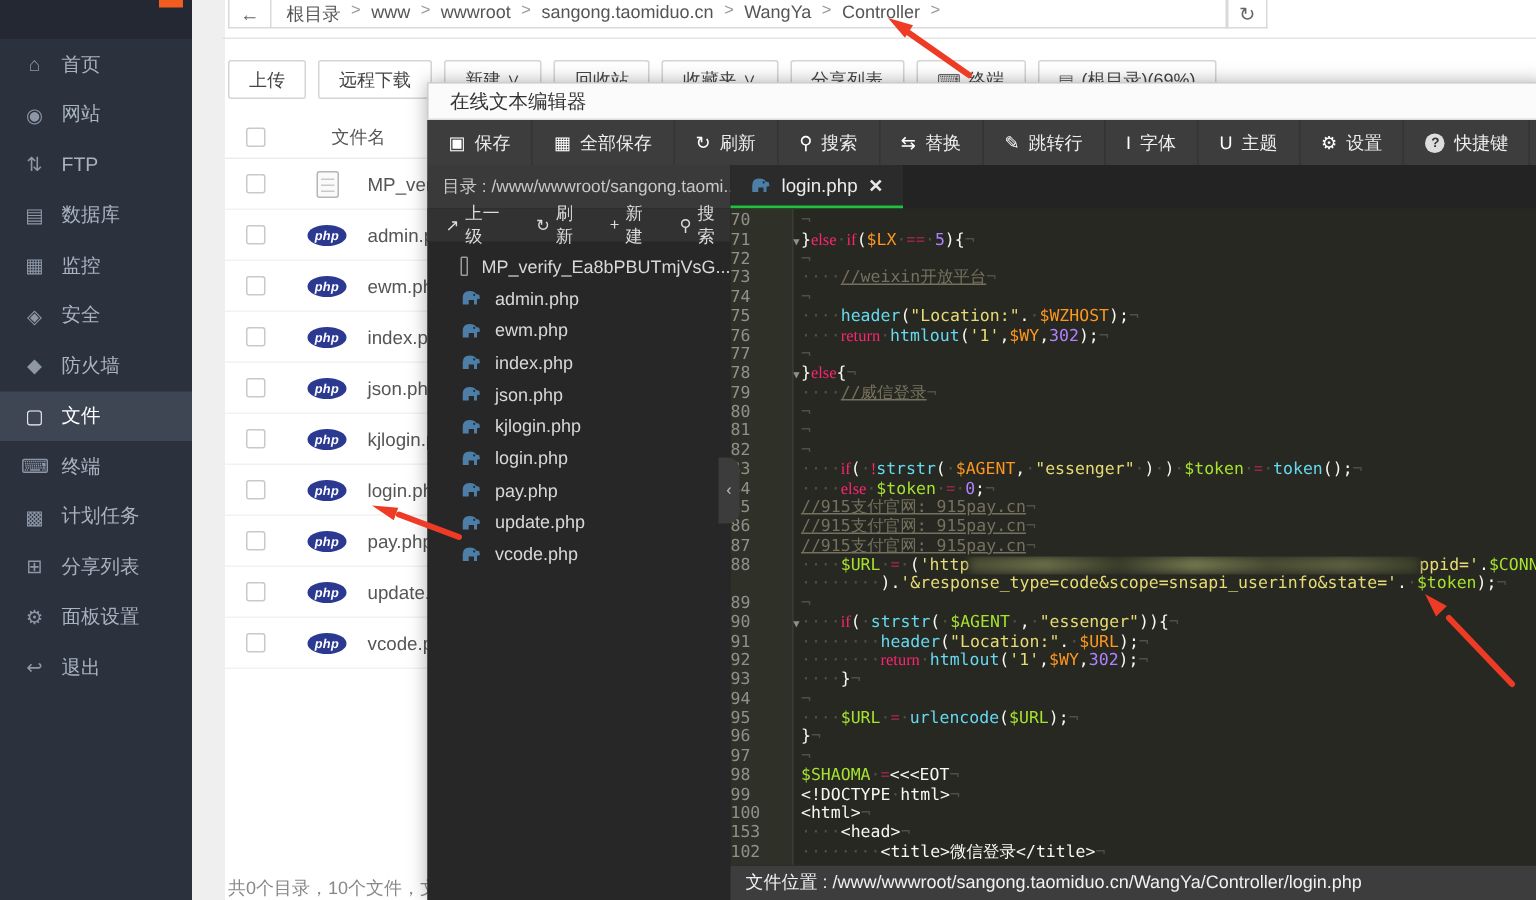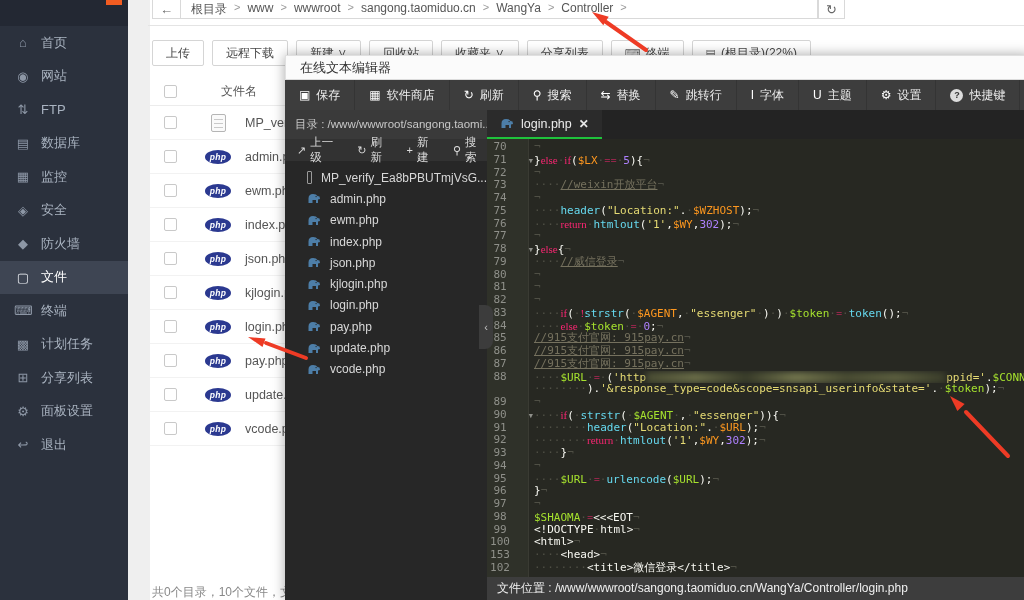--- a/index.html
+++ b/index.html
@@ -84,21 +84,21 @@
     border-radius:0 8px 8px 0; color:#c0c0c0; font-size:11px; display:flex; align-items:center;
     justify-content:center; cursor:pointer; z-index:5; }
 
   #ed-main { flex:1; display:flex; flex-direction:column; min-width:0; }
   #code-area { flex:1; position:relative; background:#272822; overflow:hidden;
     font-family:"DejaVu Sans Mono", monospace; font-size:11px; line-height:12.75px; }
   #gutter-bg { position:absolute; left:0; top:0; width:42px; height:100%; background:#2f3129;
     border-right:1px solid #3a3b33; }
   #code-lines { position:absolute; left:0; top:2px; right:0; }
   .cl { display:flex; height:12.75px; white-space:pre; }
-  .cl .gut { width:42px; flex:none; color:#8f908a; text-align:center; padding-right:16px; position:relative; }
+  .cl .gut { width:42px; flex:none; color:#8f908a; text-align:left; padding-right:16px; position:relative; }
   .cl .gut .fold { position:absolute; right:-4px; top:1px; font-size:7px; color:#8f908a; }
   .cl .ct { flex:1; min-width:0; white-space:pre; padding-left:5px; color:#f8f8f2; overflow:hidden; }
   .tk-w { color:#f8f8f2; } .tk-k { color:#f92672;font-family:Liberation Serif, serif; } .tk-s { color:#e6db74; }
   .tk-n { color:#ae81ff; } .tk-f { color:#66d9ef; } .tk-v { color:#fd971f; }
   .tk-g { color:#a6e22e; } .tk-c { color:#75715e;text-decoration:underline; } .tk-d { color:#4f4f45; }
   .blur-smudge { display:inline-block; width:300px; height:11px; vertical-align:middle; border-radius:3px;
     background:linear-gradient(90deg,#4a4d33,#6b6e49,#3a3d2a,#74774e,#4a4d33,#5d6040,#3a3d2a);
     filter:blur(3px); }
   #ed-status { height:23px; background:#3d3d3d; color:#f0f0f0; font-size:12px; display:flex;
     align-items:center; padding-left:10px; white-space:nowrap; }
@@ -228,21 +228,21 @@
     </div>
     <div class="fm-btn">
       <span>分享列表</span>
     </div>
     <div class="fm-btn">
       <span class="bticon">⌨</span>
       <span>终端</span>
     </div>
     <div class="fm-btn">
       <span class="bticon">▤</span>
-      <span>(根目录)(22%)</span>
+      <span>(根目录)(69%)</span>
     </div>
   </div>
 
 <div id="file-table">
   <div id="ft-header">
     <span class="cbx"></span>
     <span style="margin-left:44px">文件名</span>
   </div>
   <div id="ft-rows">
       <div class="ft-row">
@@ -321,21 +321,21 @@
 
 <div id="editor-modal">
   <div id="ed-titlebar">在线文本编辑器</div>
   <div id="ed-toolbar">
       <div class="ed-btn">
         <span class="eicon">▣</span>
         <span>保存</span>
       </div>
       <div class="ed-btn">
         <span class="eicon">▦</span>
-        <span>软件商店</span>
+        <span>全部保存</span>
       </div>
       <div class="ed-btn">
         <span class="eicon">↻</span>
         <span>刷新</span>
       </div>
       <div class="ed-btn">
         <span class="eicon">⚲</span>
         <span>搜索</span>
       </div>
       <div class="ed-btn">

